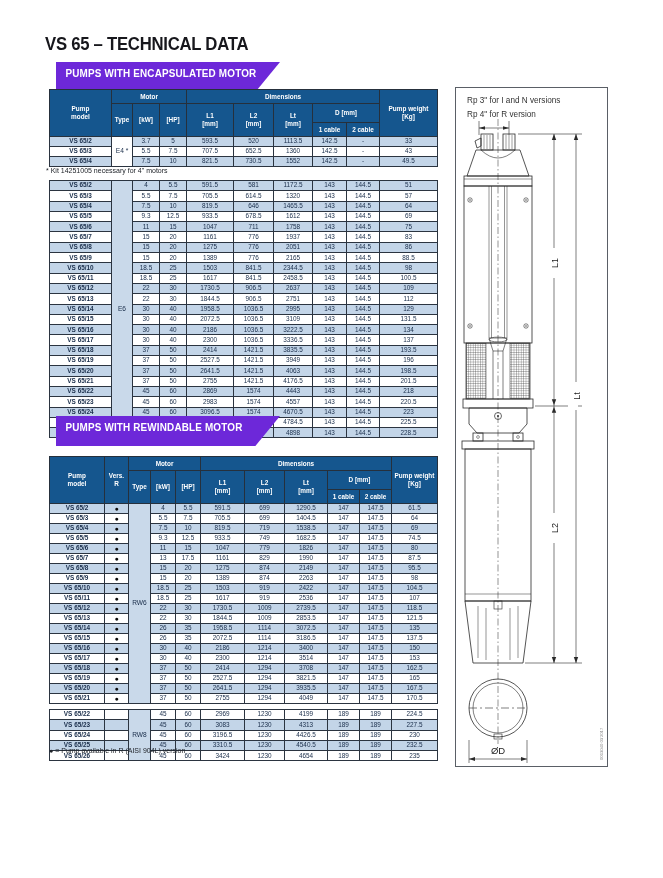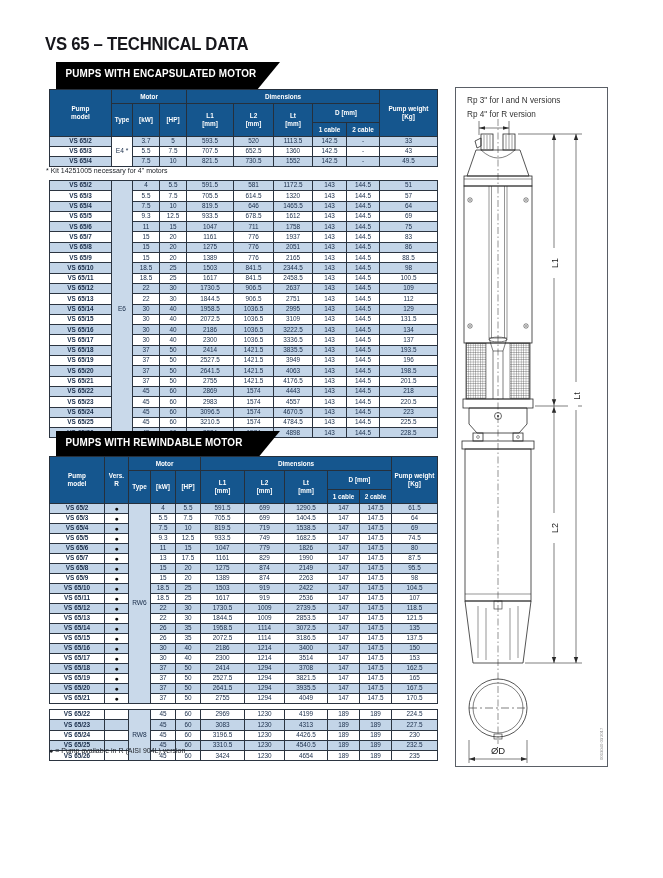--- a/index.html
+++ b/index.html
@@ -3,21 +3,21 @@
 <meta charset="utf-8">
 <style>
   html,body{margin:0;padding:0}
   body{width:663px;height:878px;background:#fff;position:relative;
        font-family:"Liberation Sans",sans-serif;overflow:hidden}
   .abs{position:absolute}
 
   #page-title{left:45px;top:33px;font-size:19px;font-weight:700;color:#17171c;
     transform:scaleX(.88);transform-origin:left center;letter-spacing:-.3px;white-space:nowrap}
 
-  .banner{height:30px;background:#000000;clip-path:polygon(0 0,100% 0,89% 100%,0 100%);
+  .banner{height:30px;background:#6d28d9;clip-path:polygon(0 0,100% 0,89% 100%,0 100%);
     width:224px;color:#fff;line-height:19px}
   .banner span{display:inline-block;transform:scaleX(.86);transform-origin:left center;
     font-weight:700;font-size:11.5px;padding-left:11px;white-space:nowrap;letter-spacing:.2px}
 
   table{border-collapse:collapse;table-layout:fixed}
   th{background:#15568e;color:#fff;font-weight:700;font-size:6.4px;
      border:1px solid #26303c;padding:0;text-align:center;line-height:1.25}
   .pre{white-space:pre-line}
   thead tr.h1{height:14px}
   thead tr.h2{height:19px}
@@ -412,21 +412,21 @@
         <td>3324</td>
         <td>1574</td>
         <td>4898</td>
         <td>143</td>
         <td>144.5</td>
         <td>228.5</td>
       </tr>
     </tbody>
 </table>
 
-<div class="abs banner" style="left:56px;top:431px">
+<div class="abs banner" style="left:56px;top:416px">
   <span>PUMPS WITH REWINDABLE MOTOR</span>
 </div>
 
 <table class="abs" style="left:49px;top:456px">
   <colgroup>
     <col style="width:55px">
       <col style="width:24px">
       <col style="width:22px">
       <col style="width:25px">
     <col style="width:25px">

